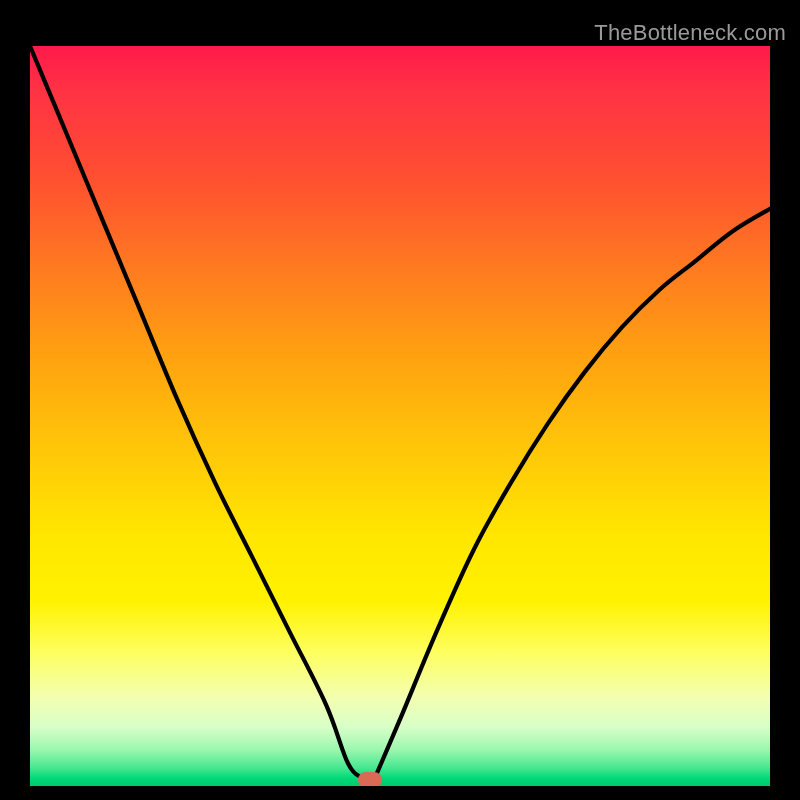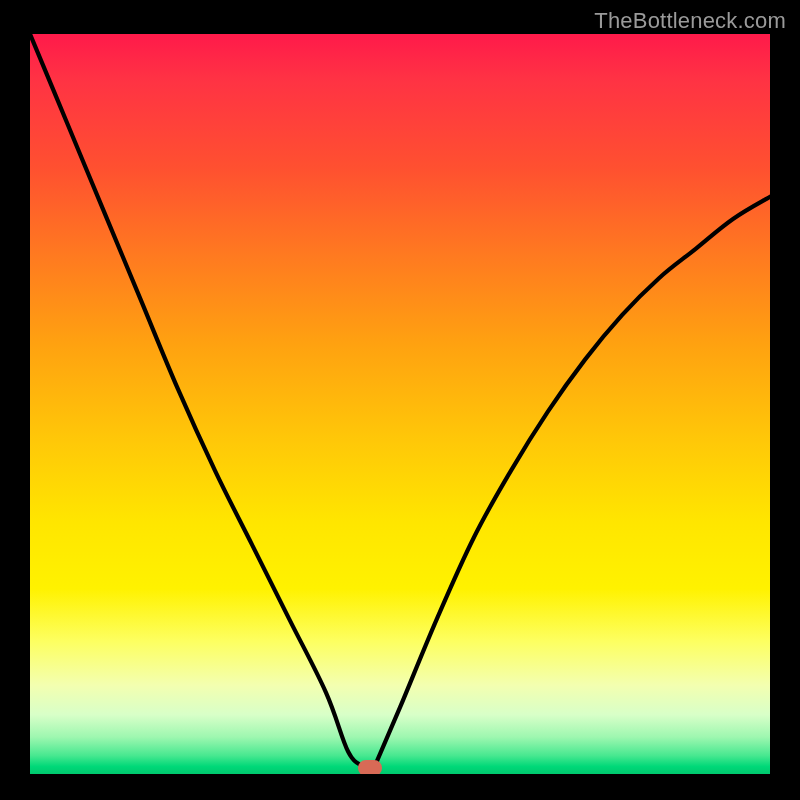--- a/index.html
+++ b/index.html
@@ -6,21 +6,21 @@
     margin: 0;
     padding: 0;
     width: 800px;
     height: 800px;
     background: #000;
     overflow: hidden;
     font-family: Arial, Helvetica, sans-serif;
   }
   .frame {
     position: absolute;
-    top: 4px; left: 0;
+    top: 16px; left: 0;
     width: 800px; height: 624px;
     background: #000;
   }
   .plot {
     position: absolute;
     top: 30px;
     left: 30px;
     width: 740px;
     height: 740px;
     overflow: hidden;

